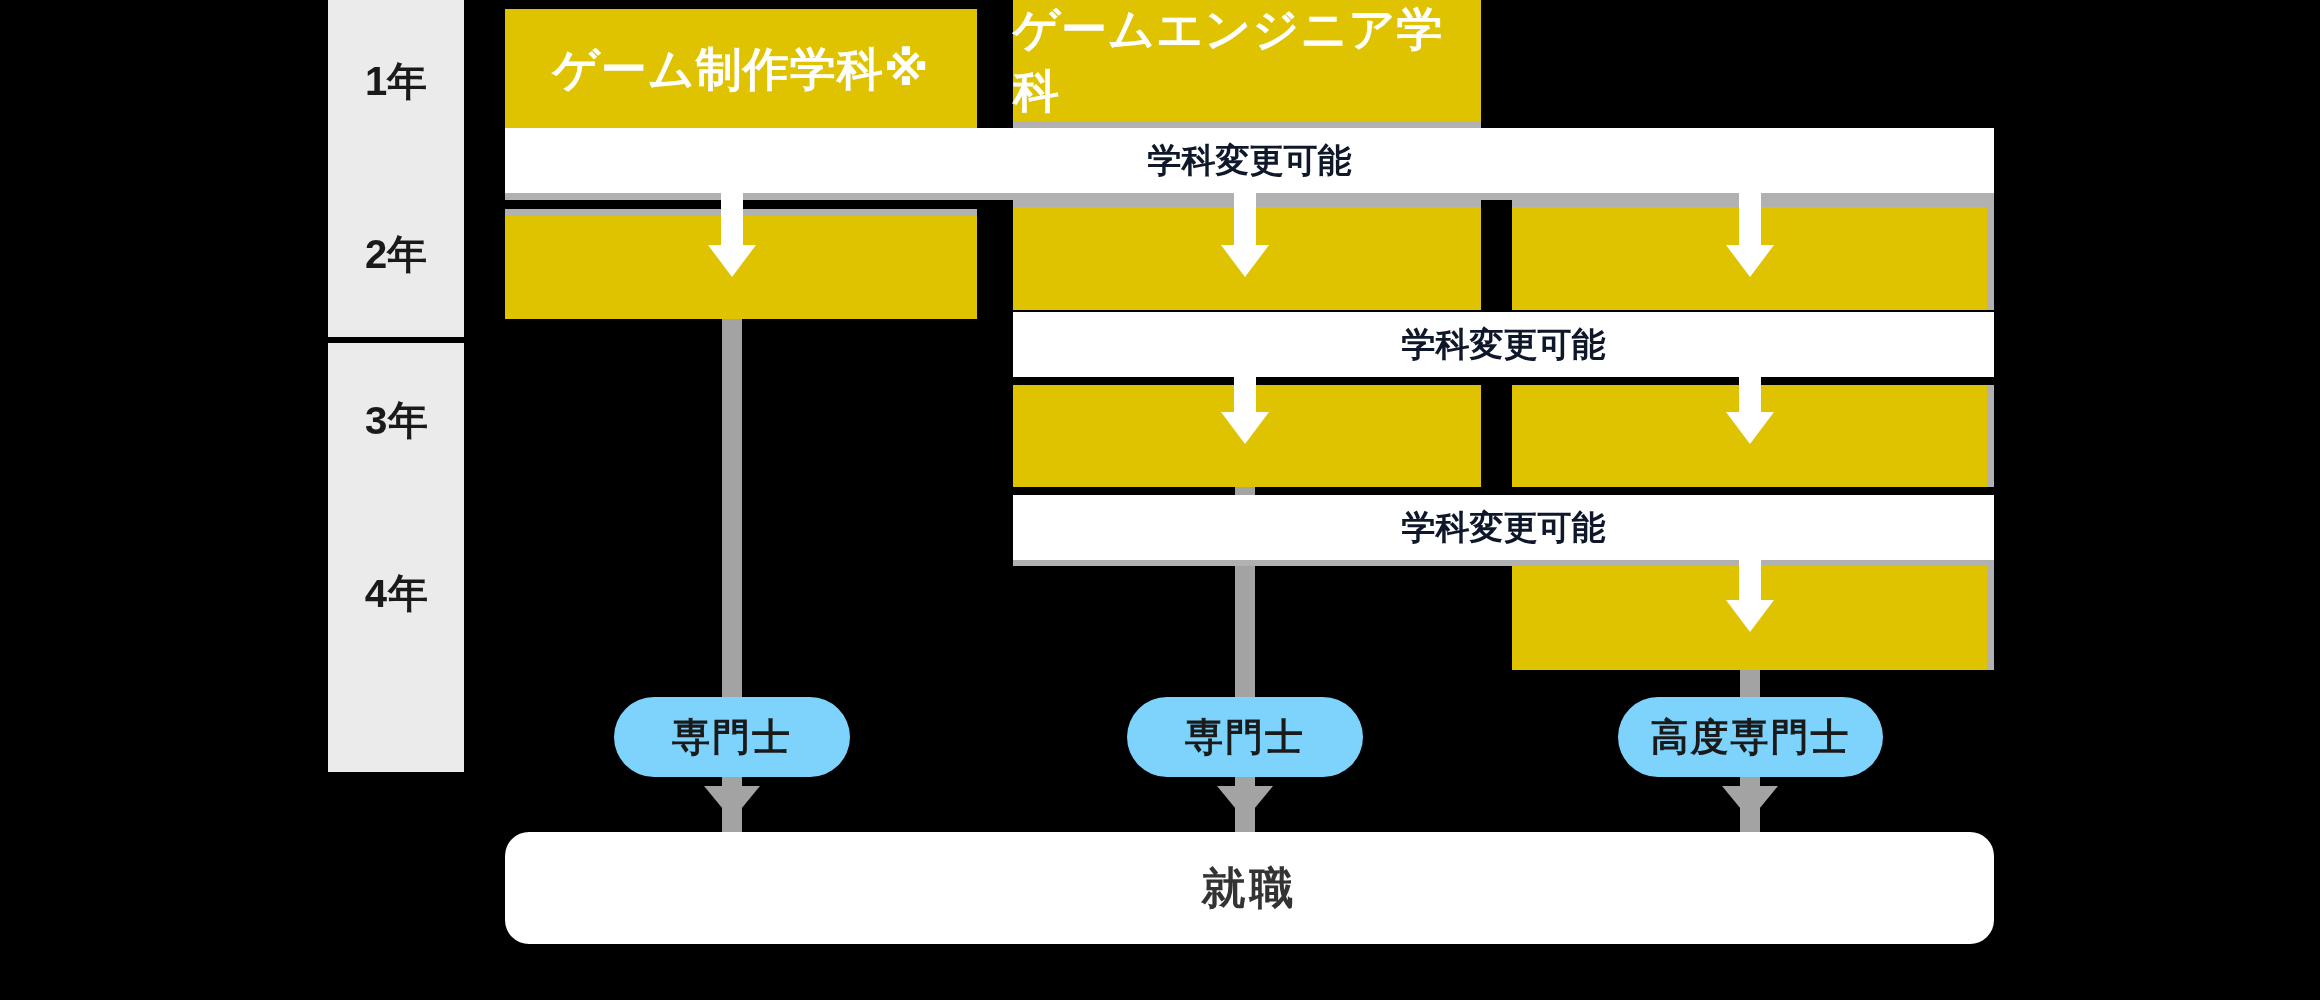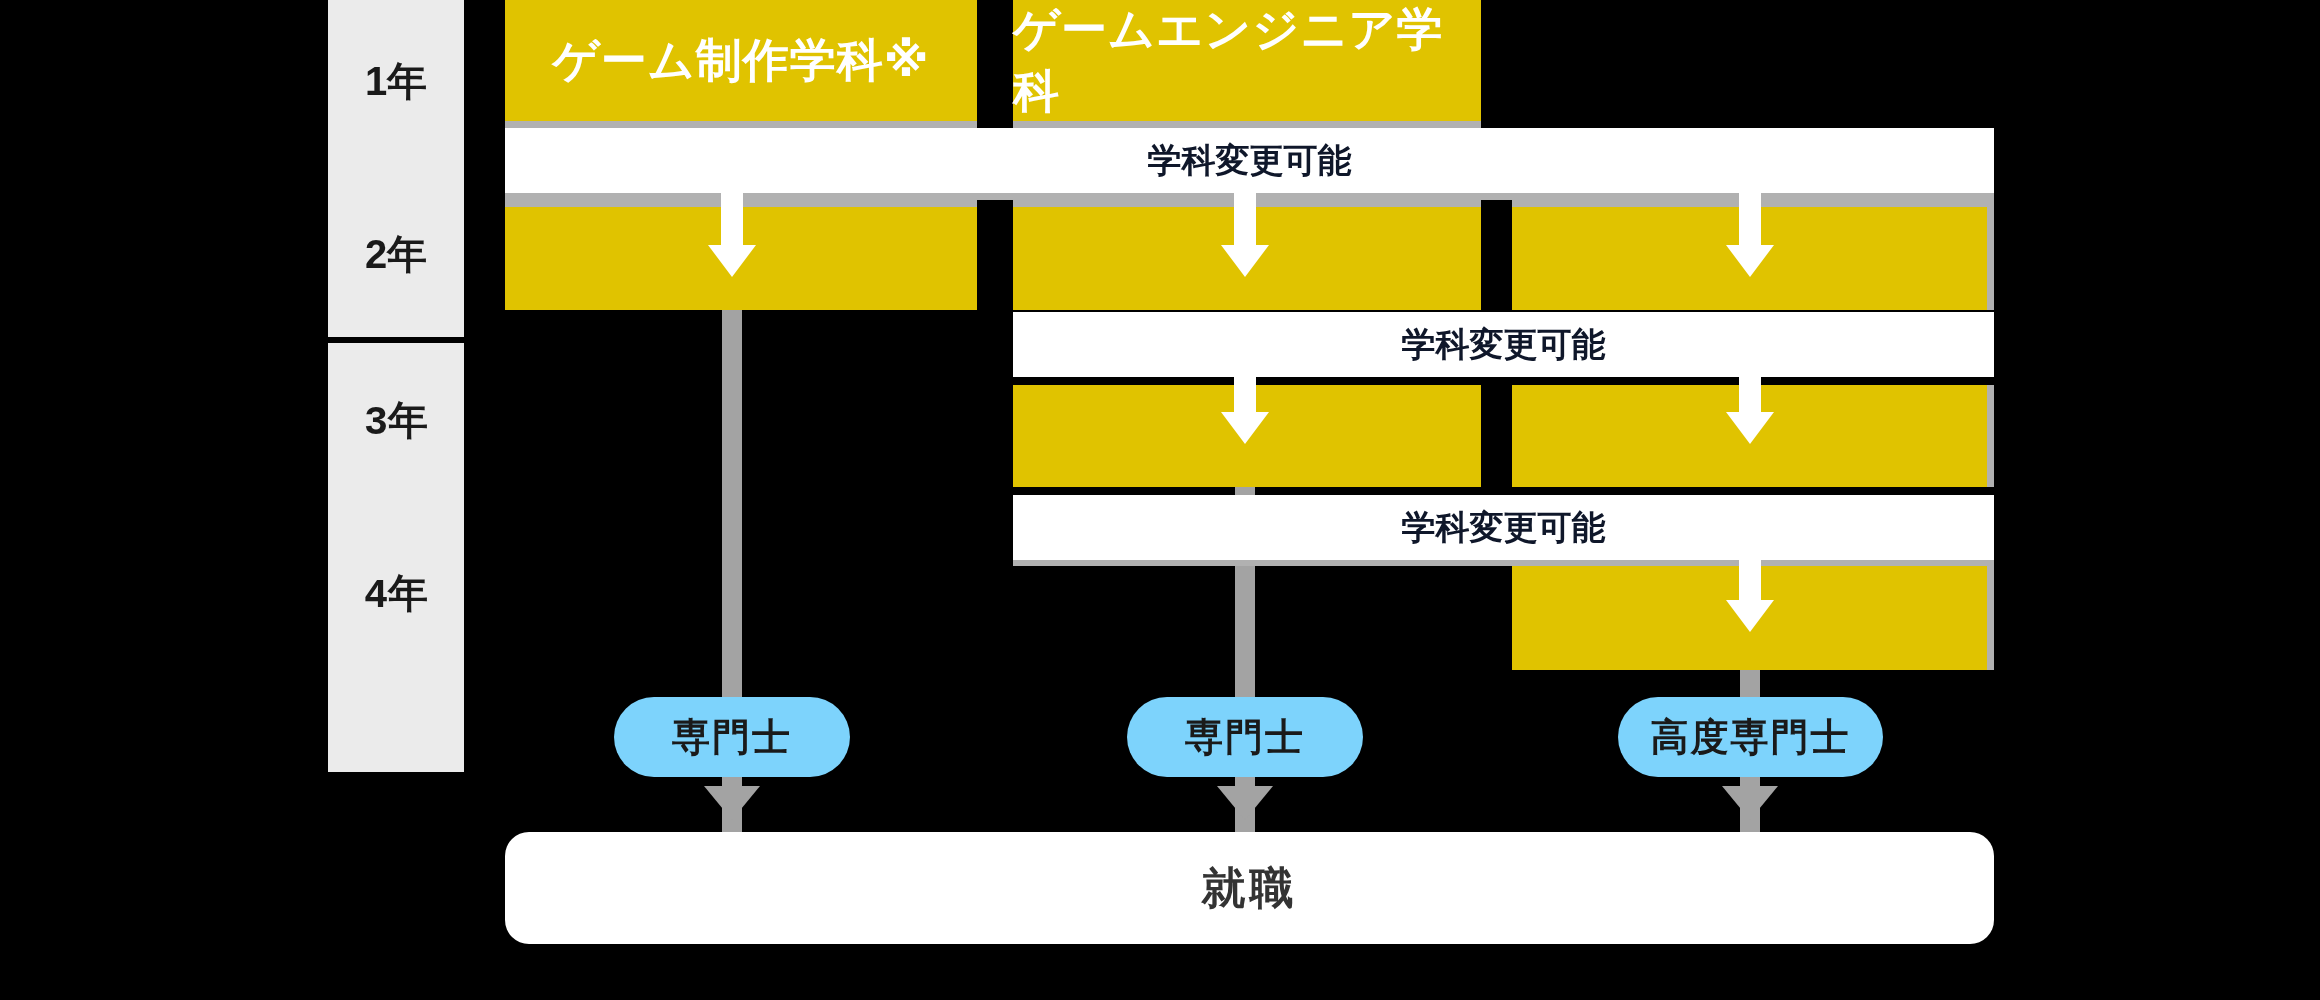--- a/index.html
+++ b/index.html
@@ -12,21 +12,21 @@
   .year-seg.a{top:0;height:337px;}
   .year-seg.b{top:343px;height:429px;font-family:Liberation Mono, monospace;}
   .year-label{
     position:absolute;left:0;width:100%;height:56px;line-height:56px;
     text-align:center;font-size:40px;font-weight:700;color:#1a1a1a;
   }
   .year-label.y1{top:53px;}
   .year-label.y2{top:226px;}
   
   .ybox{position:absolute;background:#e0c300;z-index:2;}
-  .col1{left:505px;width:472px;}
+  .col1{left:505px;width:472px;margin-top:9px;}
   .col2{left:1013px;width:468px;}
   .col3{left:1512px;width:475px;border-right:7px solid #b1b1b1;}
   .hdr{top:0;height:121px;border-bottom:7px solid #b1b1b1;}
   .hdr .hdr-text{
     position:absolute;left:0;top:0;width:100%;height:121px;
     display:flex;align-items:center;justify-content:center;
     font-size:46px;font-weight:700;color:#fff;letter-spacing:1px;
   }
   .row2{top:200px;height:103px;}
   .row3{top:385px;height:102px;}

